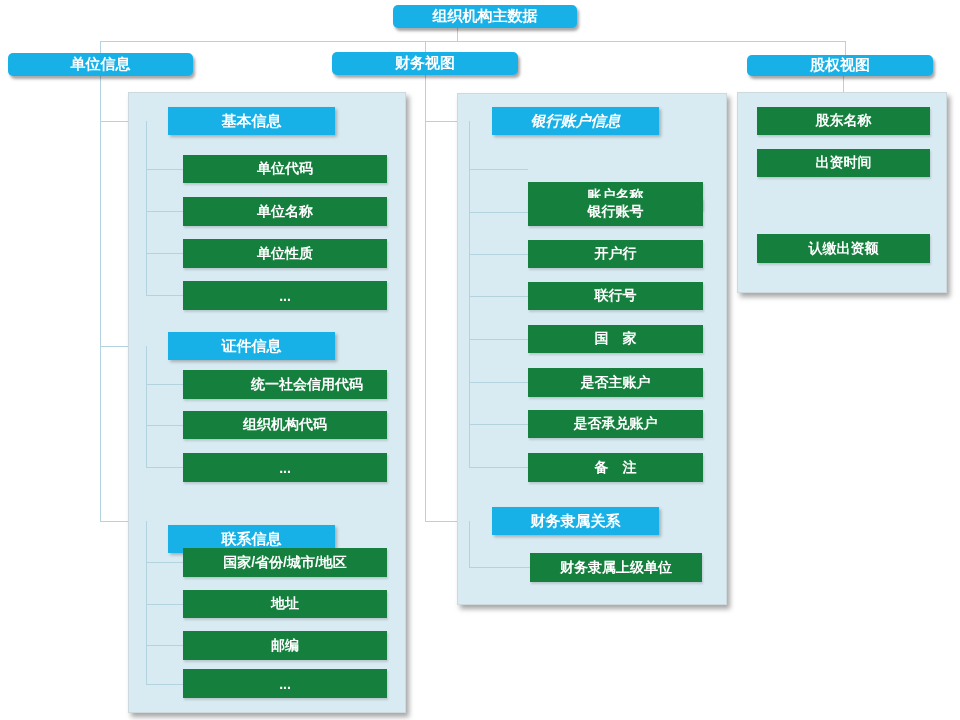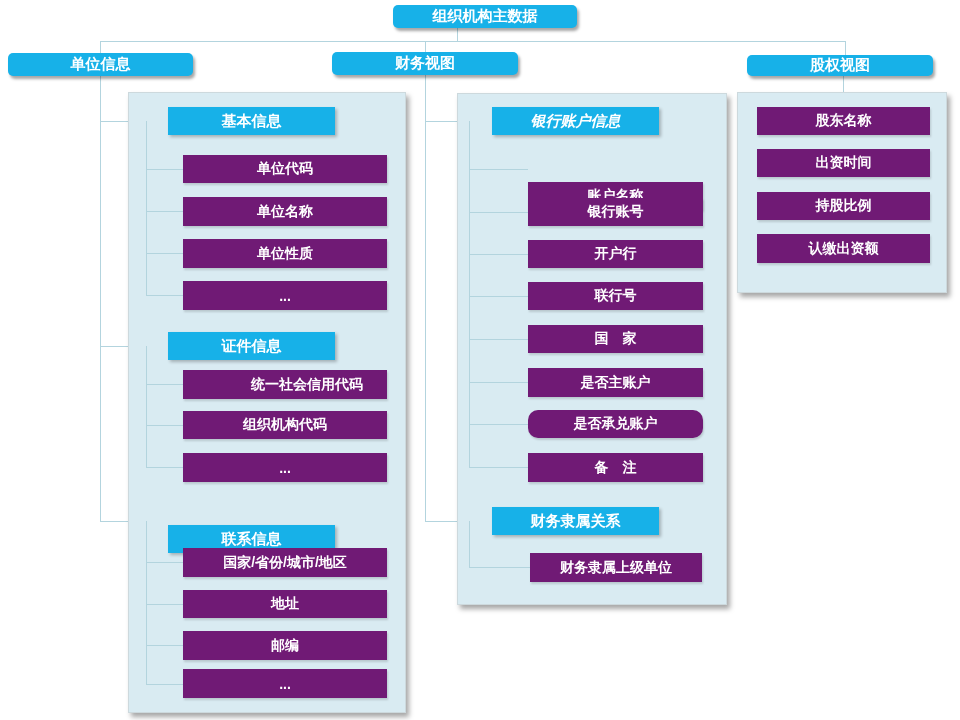--- a/index.html
+++ b/index.html
@@ -14,21 +14,21 @@
     box-sizing:border-box;
   }
   .node{
     position:absolute;color:#ffffff;font-weight:bold;
     display:flex;align-items:center;justify-content:center;
     box-sizing:border-box;white-space:nowrap;
   }
   .cyan{background:#17b1e8;}
   .round{border-radius:5px;box-shadow:2px 3px 3px rgba(0,0,0,0.35);font-size:15px;}
   .header{box-shadow:2px 2px 3px rgba(0,0,0,0.25);font-size:15px;}
-  .item{background:#701a75;font-size:14px;box-shadow:1px 2px 2px rgba(0,0,0,0.15);}
+  .item{background:#15803d;font-size:14px;box-shadow:1px 2px 2px rgba(0,0,0,0.15);}
   .hline,.vline{position:absolute;background:#b3d4de;}
   .hline{height:1px;}
   .vline{width:1px;}
 </style>
 </head>
 <body>
 
 <div class="stage">
 
   <div class="vline" style="left:457px;top:28px;height:13px;"></div>
@@ -105,24 +105,23 @@
   <div class="node item" style="left:183px;top:631px;width:204px;height:29px;">邮编</div>
   <div class="node item" style="left:183px;top:669px;width:204px;height:29px;">...</div>
 
   <div class="node cyan header" style="left:492px;top:107px;width:167px;height:28px;font-style:italic;">银行账户信息</div>
   <div class="node item" style="left:528px;top:155px;width:175px;height:28px;margin-top:27px;">账户名称</div>
   <div class="node item" style="left:528px;top:198px;width:175px;height:28px;">银行账号</div>
   <div class="node item" style="left:528px;top:240px;width:175px;height:28px;">开户行</div>
   <div class="node item" style="left:528px;top:282px;width:175px;height:28px;">联行号</div>
   <div class="node item" style="left:528px;top:325px;width:175px;height:28px;">国　家</div>
   <div class="node item" style="left:528px;top:368px;width:175px;height:29px;">是否主账户</div>
-  <div class="node item" style="left:528px;top:410px;width:175px;height:28px;border-radius:10px;">是否承兑账户</div>
+  <div class="node item" style="left:528px;top:410px;width:175px;height:28px;">是否承兑账户</div>
   <div class="node item" style="left:528px;top:453px;width:175px;height:29px;font-family:Liberation Serif, serif;">备　注</div>
 
   <div class="node cyan header" style="left:492px;top:507px;width:167px;height:28px;">财务隶属关系</div>
   <div class="node item" style="left:530px;top:553px;width:172px;height:29px;">财务隶属上级单位</div>
 
   <div class="node item" style="left:757px;top:107px;width:173px;height:28px;">股东名称</div>
   <div class="node item" style="left:757px;top:149px;width:173px;height:28px;">出资时间</div>
-  <div class="node item" style="left:757px;top:192px;width:173px;height:28px;">持股比例</div>
   <div class="node item" style="left:757px;top:234px;width:173px;height:29px;">认缴出资额</div>
 
 </div>
 
 </body></html>

